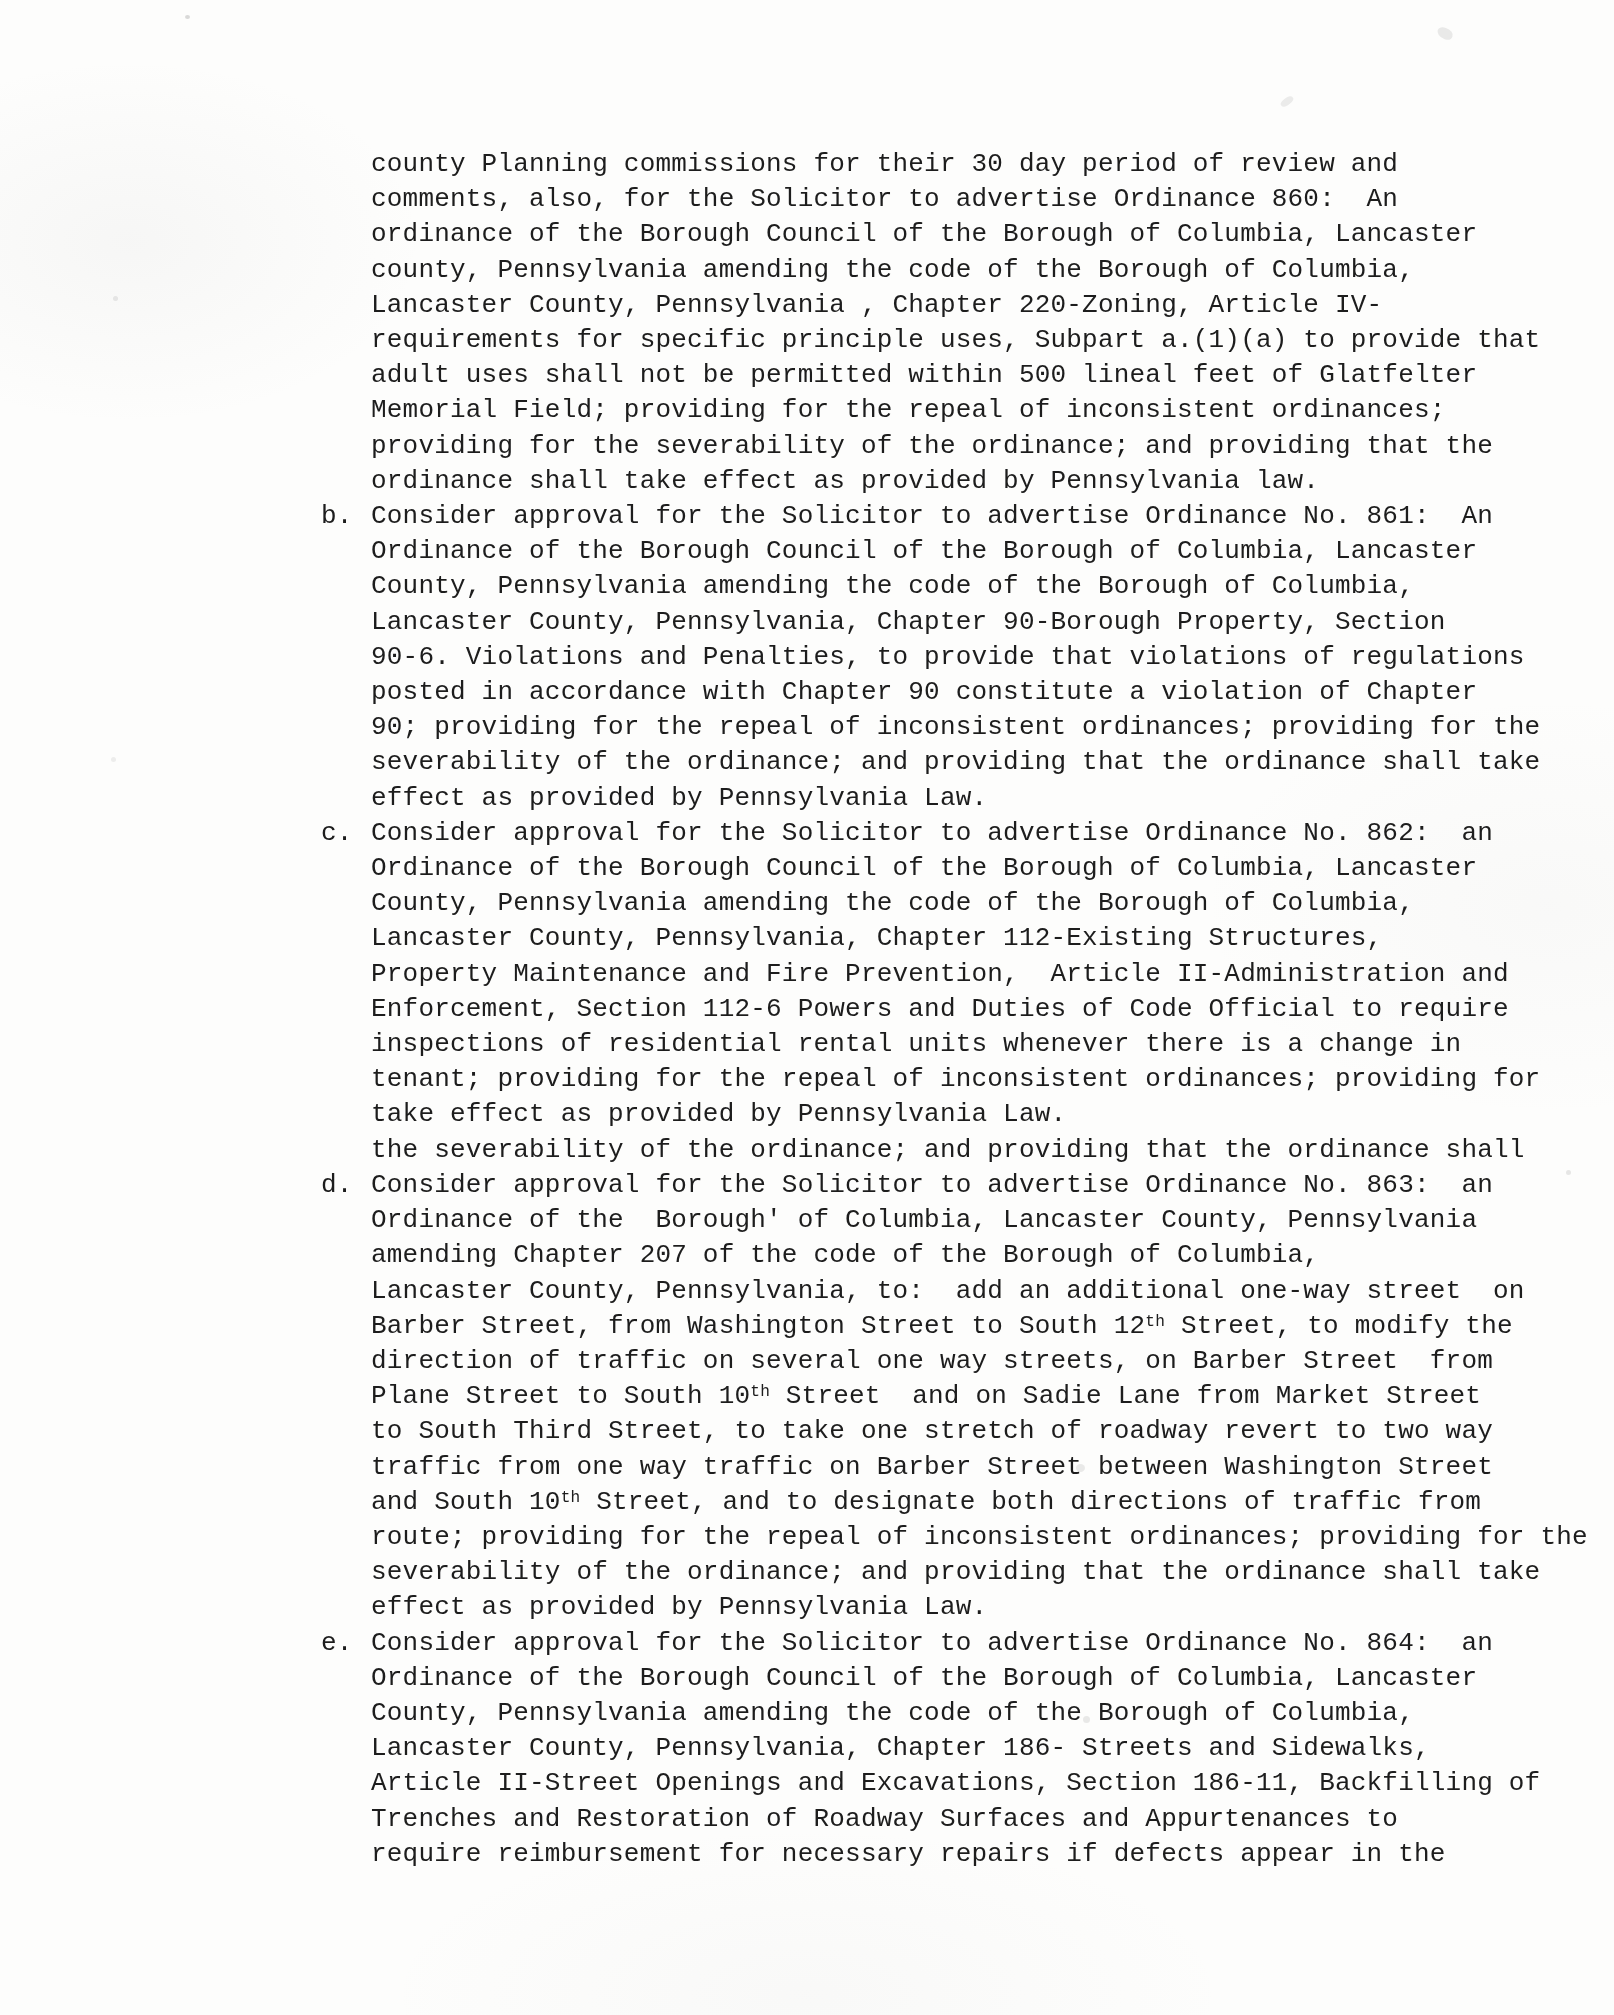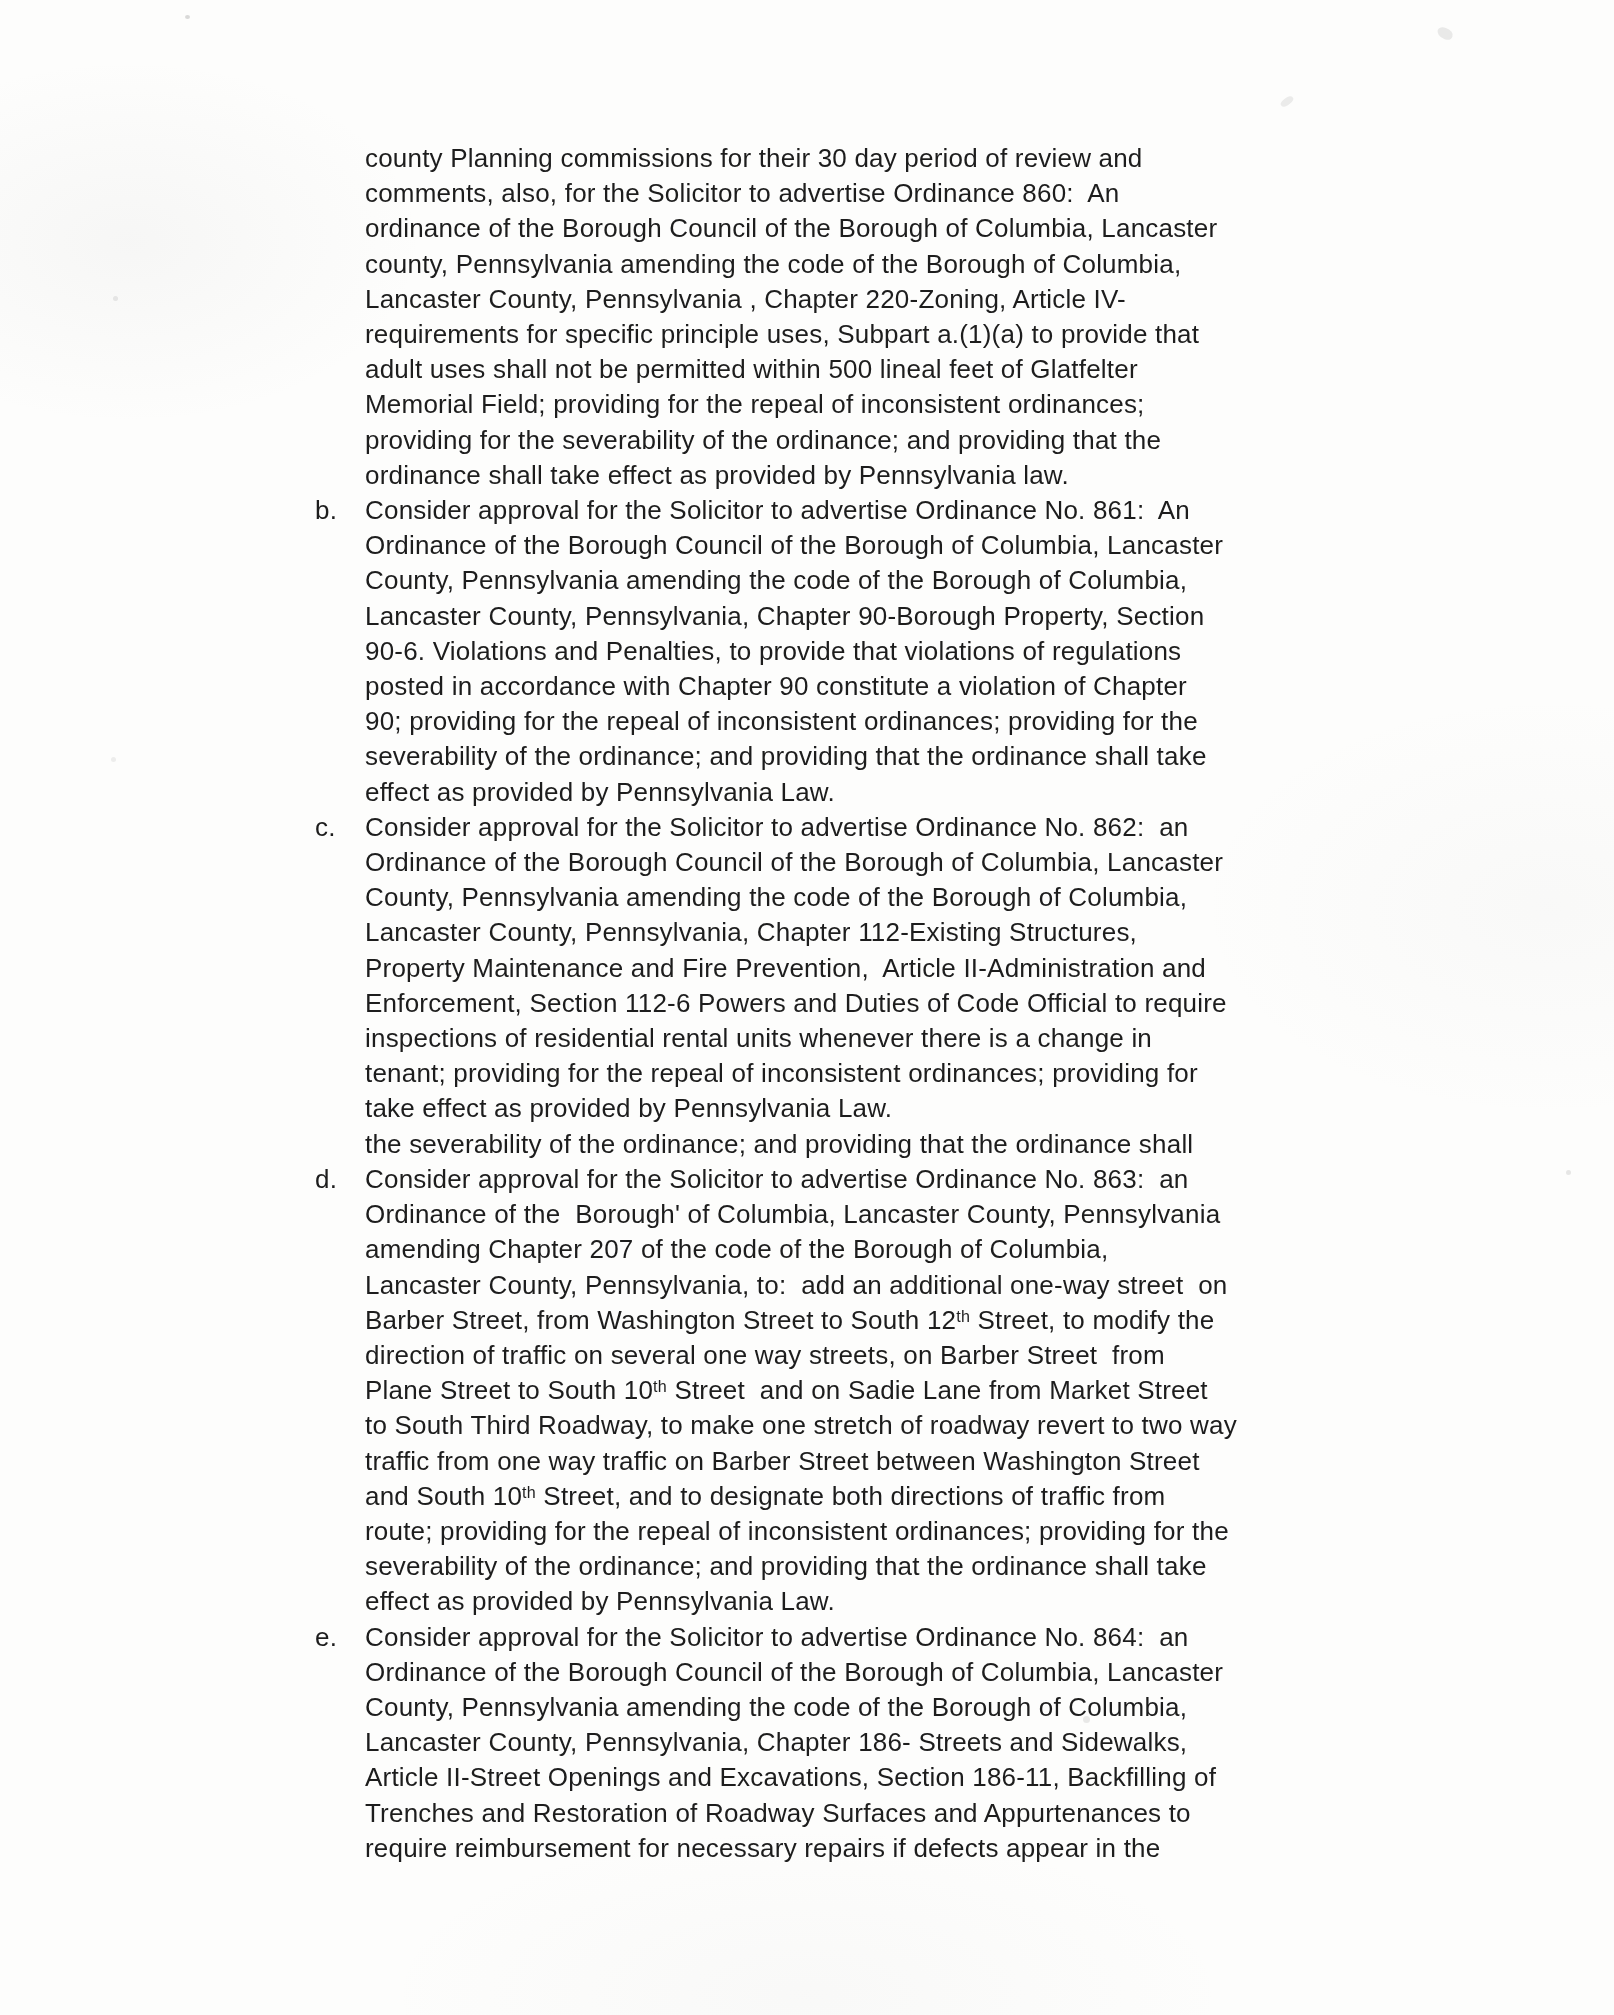--- a/index.html
+++ b/index.html
@@ -25,26 +25,27 @@
     background:
       radial-gradient(420px 260px at 8% 12%, rgba(160,160,160,0.07), rgba(160,160,160,0) 70%),
       radial-gradient(500px 300px at 96% 45%, rgba(170,170,170,0.05), rgba(170,170,170,0) 70%),
       radial-gradient(600px 240px at 50% 99%, rgba(170,170,170,0.05), rgba(170,170,170,0) 70%);
     pointer-events: none;
   }
   .agenda {
     position: absolute;
     left: 307px;
     top: 133px;
-    margin: 8px;
+    margin: 14px;
     padding: 0;
     list-style: none;
     font-size: 26px;
     line-height: 35.2px;
     letter-spacing: 0.2px;
+    font-family: Liberation Mono, monospace;
   }
   .agenda-item {
     display: flex;
     align-items: flex-start;
   }
   .item-label {
     flex: 0 0 50px;
     width: 50px;
     white-space: pre;
   }
@@ -130,21 +131,21 @@
       <li class="agenda-item">
         <span class="item-label">d.</span>
         <span class="item-lines">
           <span class="text-line">Consider approval for the Solicitor to advertise Ordinance No. 863:  an</span>
           <span class="text-line">Ordinance of the  Borough' of Columbia, Lancaster County, Pennsylvania</span>
           <span class="text-line">amending Chapter 207 of the code of the Borough of Columbia,</span>
           <span class="text-line">Lancaster County, Pennsylvania, to:  add an additional one-way street  on</span>
           <span class="text-line">Barber Street, from Washington Street to South 12<sup>th</sup> Street, to modify the</span>
           <span class="text-line">direction of traffic on several one way streets, on Barber Street  from</span>
           <span class="text-line">Plane Street to South 10<sup>th</sup> Street  and on Sadie Lane from Market Street</span>
-          <span class="text-line">to South Third Roadway, to make one stretch of roadway revert to two way</span>
+          <span class="text-line">to South Third Street, to take one stretch of roadway revert to two way</span>
           <span class="text-line">traffic from one way traffic on Barber Street between Washington Street</span>
           <span class="text-line">and South 10<sup>th</sup> Street, and to designate both directions of traffic from</span>
           <span class="text-line">route; providing for the repeal of inconsistent ordinances; providing for the</span>
           <span class="text-line">severability of the ordinance; and providing that the ordinance shall take</span>
           <span class="text-line">effect as provided by Pennsylvania Law.</span>
         </span>
       </li>
       <li class="agenda-item">
         <span class="item-label">e.</span>
         <span class="item-lines">

